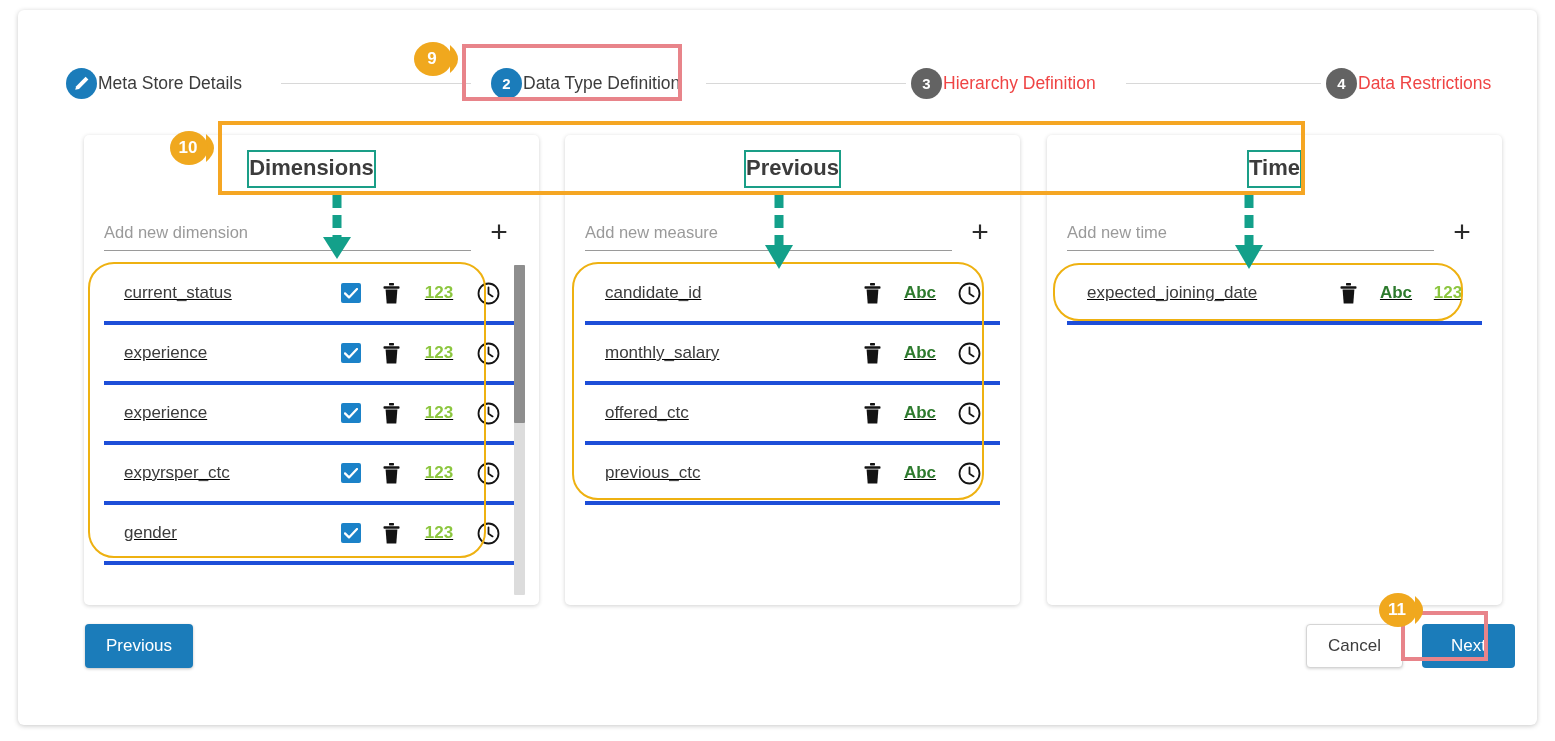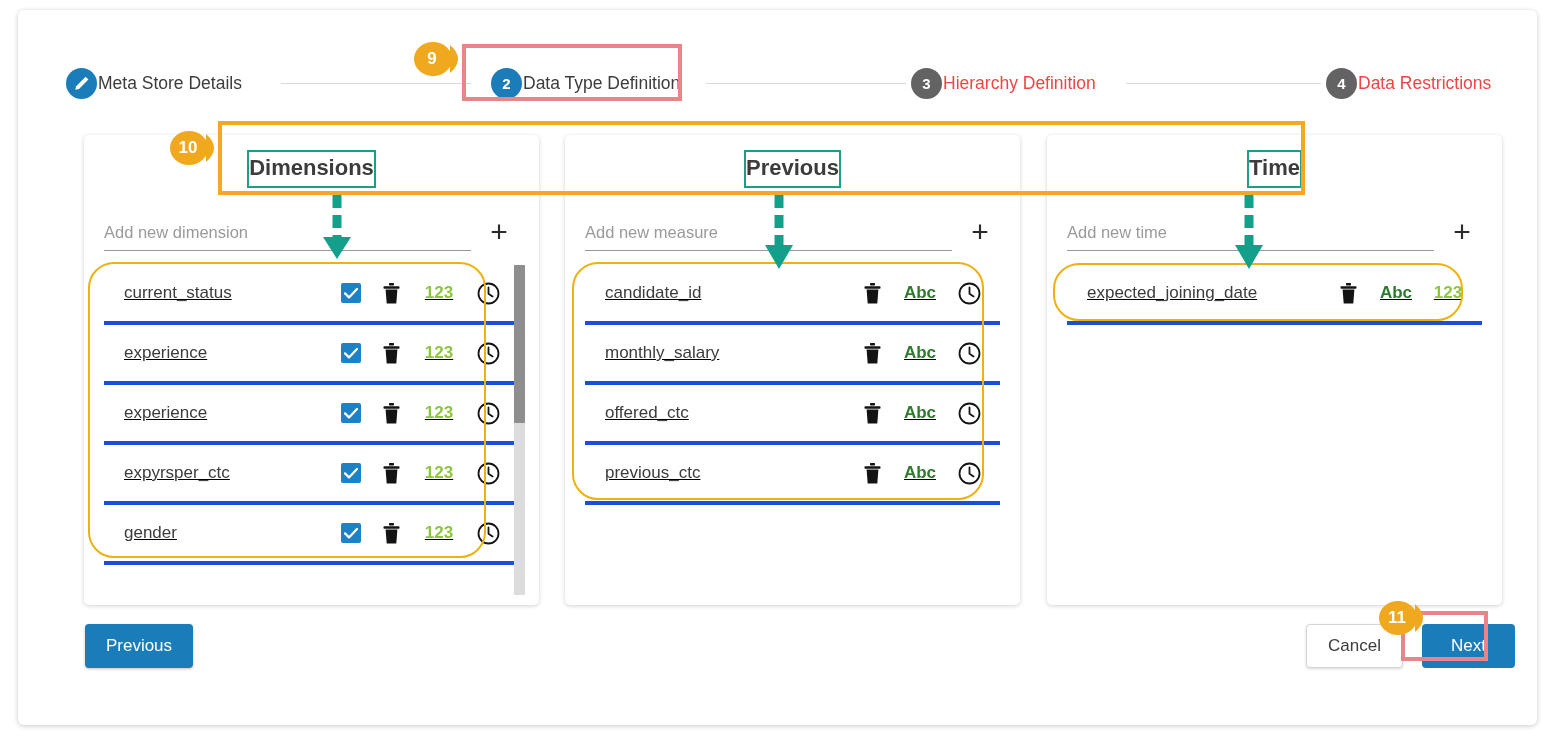--- a/index.html
+++ b/index.html
@@ -545,19 +545,19 @@
 </div>
 
 <div class="badge" style="left:170px; top:131px;">
   <svg width="54" height="34" viewBox="0 0 54 34">
     <path d="M36 3 Q52 17 36 31 Z" fill="#f0a81e"></path>
     <ellipse cx="19" cy="17" rx="19" ry="17" fill="#f0a81e"></ellipse>
   </svg>
   <span class="bnum">10</span>
 </div>
 
-<div class="badge" style="left:1379px; top:593px;margin-top:8px;">
+<div class="badge" style="left:1379px; top:593px;">
   <svg width="54" height="34" viewBox="0 0 54 34">
     <path d="M36 3 Q52 17 36 31 Z" fill="#f0a81e"></path>
     <ellipse cx="19" cy="17" rx="19" ry="17" fill="#f0a81e"></ellipse>
   </svg>
   <span class="bnum">11</span>
 </div>
 
 </body></html>

